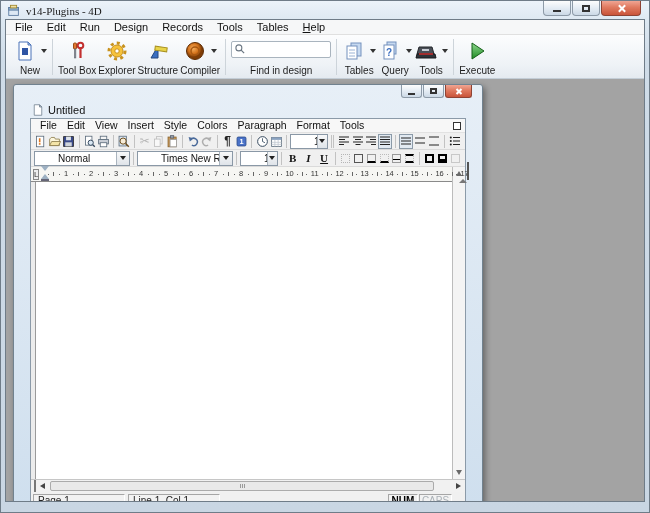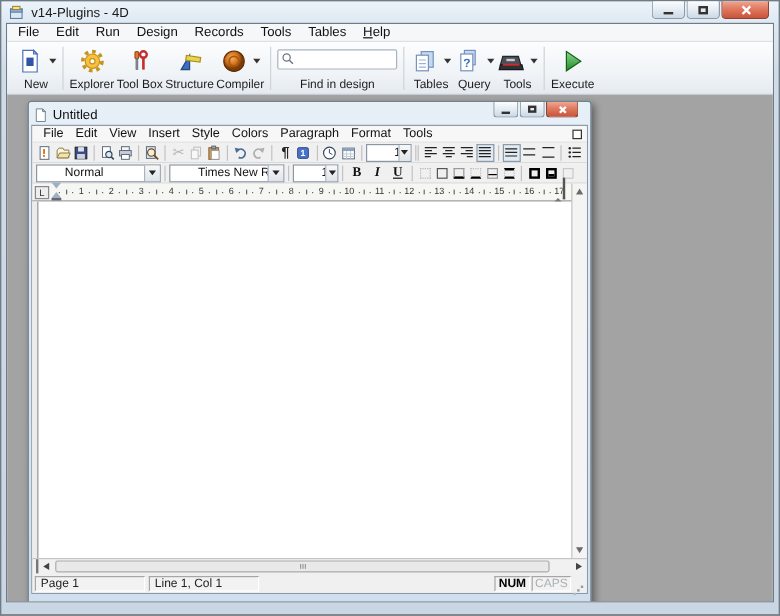--- a/index.html
+++ b/index.html
@@ -2,21 +2,21 @@
 <html><head>
 <meta charset="utf-8">
 <style>
   * { box-sizing: border-box; margin: 0; padding: 0; }
   html,body { width:650px; height:513px; font-family:"Liberation Sans",sans-serif; background:#7a7a7a; }
 
   
   .win { position:relative; width:650px; height:513px; border:1px solid #6f7c88;
          background:linear-gradient(180deg,#ecf3fa 0%,#dde8f2 20px,#cfdce8 60px,#c9d6e3 100%); }
   .titlebar { height:18px; display:flex; align-items:center; padding:2px 6px 0 6px; }
-  .titlebar .title { font-size:11px; color:#1a1a1a; margin-left:5px; }
+  .titlebar .title { font-size:11px; color:#1a1a1a; margin-left:5px;font-family:Liberation Serif, serif; }
   .winbtns { position:absolute; top:0; right:8px; display:flex; }
   .wbtn { width:28px; height:15px; border:1px solid #8d9aa7; border-top:none; border-radius:0 0 4px 4px;
           background:linear-gradient(180deg,#fdfdfd,#e7eef5 45%,#ccd9e6); display:flex; align-items:center; justify-content:center; margin-left:1px; }
   .wbtn.close { width:40px; background:linear-gradient(180deg,#f0a593,#e07a60 45%,#c9543a); border-color:#8e4334; }
   .g-min { width:8px; height:2px; background:#333; margin-top:6px; }
   .g-max { width:8px; height:7px; border:2px solid #333; }
   .g-x { position:relative; width:9px; height:9px; }
   .g-x::before,.g-x::after { content:''; position:absolute; left:4px; top:0; width:2px; height:9px; background:#fff; }
   .g-x::before { transform:rotate(45deg); } .g-x::after { transform:rotate(-45deg); }
 
@@ -32,22 +32,22 @@
   .ticon-row { display:flex; align-items:center; height:24px; }
   .tlabel { font-size:10px; color:#1d1d1d; white-space:nowrap; line-height:11px;text-align:right; }
   .caret { width:0; height:0; border-left:3px solid transparent; border-right:3px solid transparent; border-top:4px solid #333; margin-left:4px; }
   .tsep { width:1px; background:#cdd4da; margin:2px 4px; }
   .findbox { width:100px; height:17px; border:1px solid #a9b4be; background:#fff; border-radius:2px; display:flex; align-items:center; padding-left:2px; }
 
   
   .mdi { flex:1; background:#a3a3a3; position:relative; overflow:hidden; }
 
   
-  .child { position:absolute; left:17px; top:5px; width:470px; height:422px; border:1px solid #71828f;
-           border-radius:3px 3px 2px 2px; background:linear-gradient(180deg,#e7eff7,#cfdfee); padding:2px; box-shadow:2px 3px 6px rgba(0,0,0,.4); }
+  .child { position:absolute; left:7px; top:5px; width:470px; height:422px; border:1px solid #71828f;
+           border-radius:3px 3px 2px 2px; background:linear-gradient(180deg,#e7eff7,#cfdfee); padding:16px; box-shadow:2px 3px 6px rgba(0,0,0,.4); }
   .ctitle { height:17px; display:flex; align-items:center; padding:0 2px; }
   .ctitle .title { font-size:11px; color:#111; margin-left:4px; }
   .cbtns { position:absolute; top:0; right:10px; display:flex; }
   .cbtn { width:21px; height:13px; border:1px solid #8d9aa7; border-top:none; border-radius:0 0 3px 3px;
           background:linear-gradient(180deg,#fdfdfd,#e7eef5 45%,#ccd9e6); display:flex; align-items:center; justify-content:center; margin-left:1px; }
   .cbtn.close { width:27px; background:linear-gradient(180deg,#f0a593,#e07a60 45%,#c9543a); border-color:#8e4334; }
   .cbtn .g-min { width:7px; margin-top:5px; }
   .cbtn .g-max { width:7px; height:6px; }
   .cbtn .g-x { width:7px; height:7px; } .cbtn .g-x::before,.cbtn .g-x::after { left:3px; height:7px; }
 
@@ -182,38 +182,38 @@
         </div>
         <span class="tlabel">New</span>
       </div>
 
 
       <div class="tsep"></div>
 
       <div class="titem">
         <div class="ticon-row">
           <svg width="24" height="24" viewBox="0 0 24 24">
-            <circle cx="12" cy="12" r="6" fill="#f6c23a" stroke="#c8921e"></circle>
-            <circle cx="12" cy="12" r="8" fill="none" stroke="#c8921e" stroke-width="3" stroke-dasharray="3 3.2"></circle>
-            <circle cx="12" cy="12" r="2.2" fill="#fff" stroke="#c8921e"></circle>
-          </svg>
-        </div>
-        <span class="tlabel">Explorer</span>
-      </div>
-
-      <div class="titem">
-        <div class="ticon-row">
-          <svg width="24" height="24" viewBox="0 0 24 24">
             <rect x="8.5" y="4" width="3" height="6" rx="1" fill="#e07830" stroke="#9c4e18"></rect>
             <rect x="9.3" y="10" width="1.6" height="9" fill="#8a8f99" stroke="#5a5f69" stroke-width="0.5"></rect>
             <circle cx="15.5" cy="6.5" r="2.8" fill="none" stroke="#c23030" stroke-width="2"></circle>
             <rect x="14.4" y="8" width="2.2" height="11" fill="#c23030"></rect>
           </svg>
         </div>
         <span class="tlabel">Tool Box</span>
+      </div>
+
+      <div class="titem">
+        <div class="ticon-row">
+          <svg width="24" height="24" viewBox="0 0 24 24">
+            <circle cx="12" cy="12" r="6" fill="#f6c23a" stroke="#c8921e"></circle>
+            <circle cx="12" cy="12" r="8" fill="none" stroke="#c8921e" stroke-width="3" stroke-dasharray="3 3.2"></circle>
+            <circle cx="12" cy="12" r="2.2" fill="#fff" stroke="#c8921e"></circle>
+          </svg>
+        </div>
+        <span class="tlabel">Explorer</span>
       </div>
 
       <div class="titem">
         <div class="ticon-row">
           <svg width="24" height="24" viewBox="0 0 24 24">
             <path d="M5 19 L12 7 L12 19 z" fill="#3a6ec0" stroke="#24477e"></path>
             <rect x="9" y="8" width="12" height="4" fill="#e8d44a" stroke="#a89020" transform="rotate(8 15 10)"></rect>
           </svg>
         </div>
         <span class="tlabel">Structure</span>

